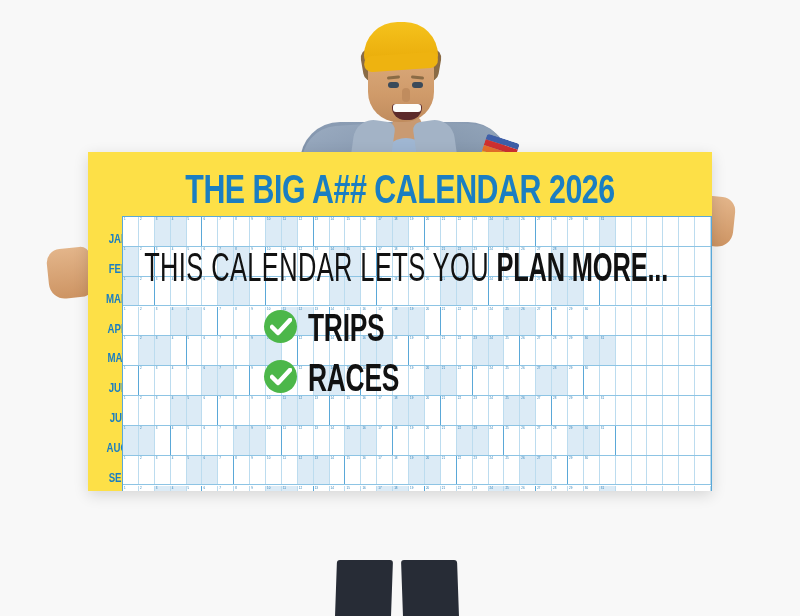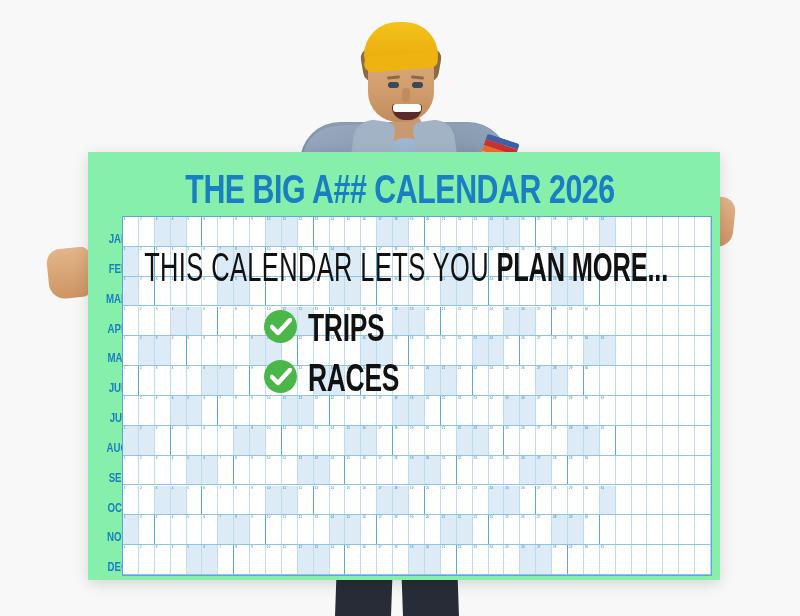--- a/index.html
+++ b/index.html
@@ -191,24 +191,23 @@
     background: linear-gradient(180deg,#e3b58a 0%, #cd9463 100%);
     border-radius: 14px 10px 12px 16px;
   }
   .hand-left { left: 48px; top: 248px; transform: rotate(-6deg); }
   .hand-right { left: 690px; top: 196px; transform: rotate(6deg) scaleX(-1); }
 
   
   .poster {
     position: absolute;
     left: 88px; top: 152px;
-    width: 624px; height: 428px;
-    background: #86efac;
+    width: 624px; height: 339px;
+    background: #fde047;
     box-shadow: 0 4px 14px rgba(0,0,0,0.14);
-    padding-left: 8px;
   }
   .poster-inner {
     position: absolute;
     left: 0; top: 0; right: 0; bottom: 0;
     overflow: hidden;
   }
   .poster-title {
     position: absolute;
     left: 0; top: 14px;
     width: 624px;

